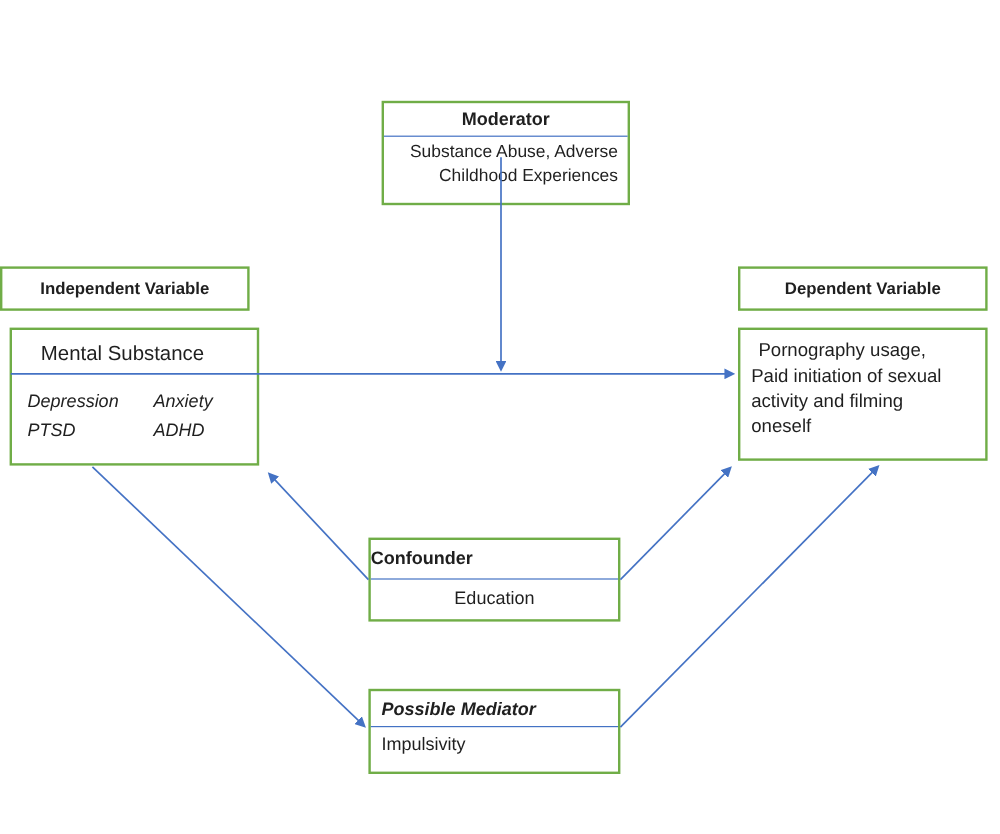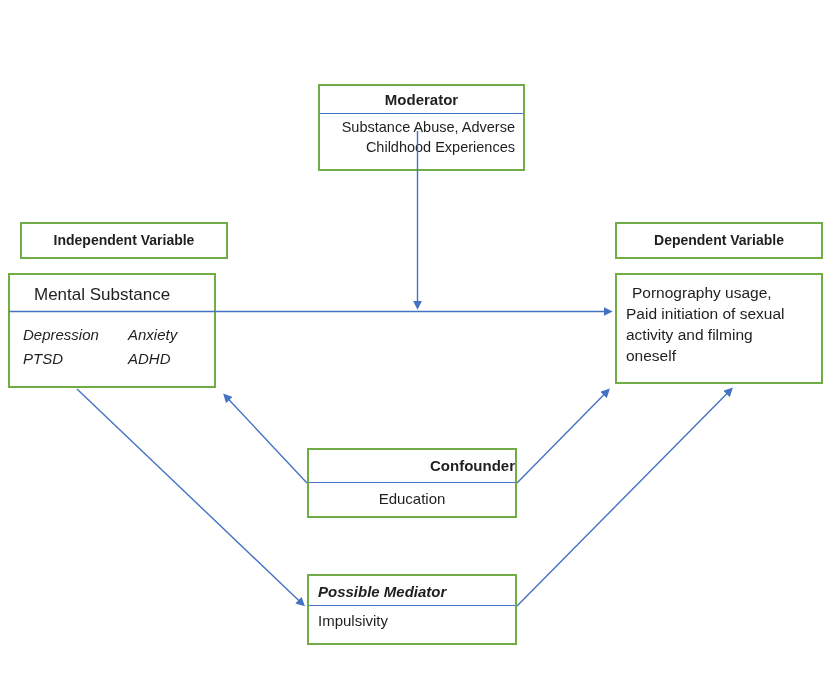--- a/index.html
+++ b/index.html
@@ -21,39 +21,39 @@
     height:27px; line-height:27px; border-bottom:1px solid #4472C4;
     font-weight:bold; font-size:15px; text-align:center;
   }
   .moderator .body { padding:3px 8px 0 13px; font-size:14.5px; line-height:20px;text-align:right; }
 
   
   .label-box {
     width:208px; height:37px; line-height:33px;
     text-align:center; font-weight:bold; font-size:14px;
   }
-  .iv-label { left:20px; top:222px; }
+  .iv-label { left:0; top:222px; }
   .dv-label { left:615px; top:222px; }
 
   
   .md-box { left:8px; top:273px; width:208px; height:115px; }
   .md-box .title { height:36px; line-height:40px; padding-left:24px; font-size:17px; }
   .md-box .body { padding:12px 0 0 13px; font-style:italic; font-size:15px; display:flex; }
   .md-col { line-height:24px; }
   .md-col.first { width:105px; }
 
   
   .dv-box { left:615px; top:273px; width:208px; height:111px; padding:7px 6px 0 9px; font-size:15.5px; line-height:21px; }
   .dv-box .line.first { padding-left:6px; }
 
   
   .conf-box { left:307px; top:448px; width:210px; height:70px; }
   .conf-box .title {
     height:32px; line-height:32px; border-bottom:1px solid #4472C4;
-    font-weight:bold; font-size:15px; text-align:right;
+    font-weight:bold; font-size:15px; text-align:left;
   }
   .conf-box .body { line-height:31px; text-align:center; font-size:15px; }
 
   
   .med-box { left:307px; top:574px; width:210px; height:71px; }
   .med-box .title {
     height:29px; line-height:31px; border-bottom:1px solid #4472C4;
     font-weight:bold; font-size:15px; padding-left:9px;font-style:italic;
   }
   .med-box .body { padding-left:9px; line-height:29px; font-size:15px; }

